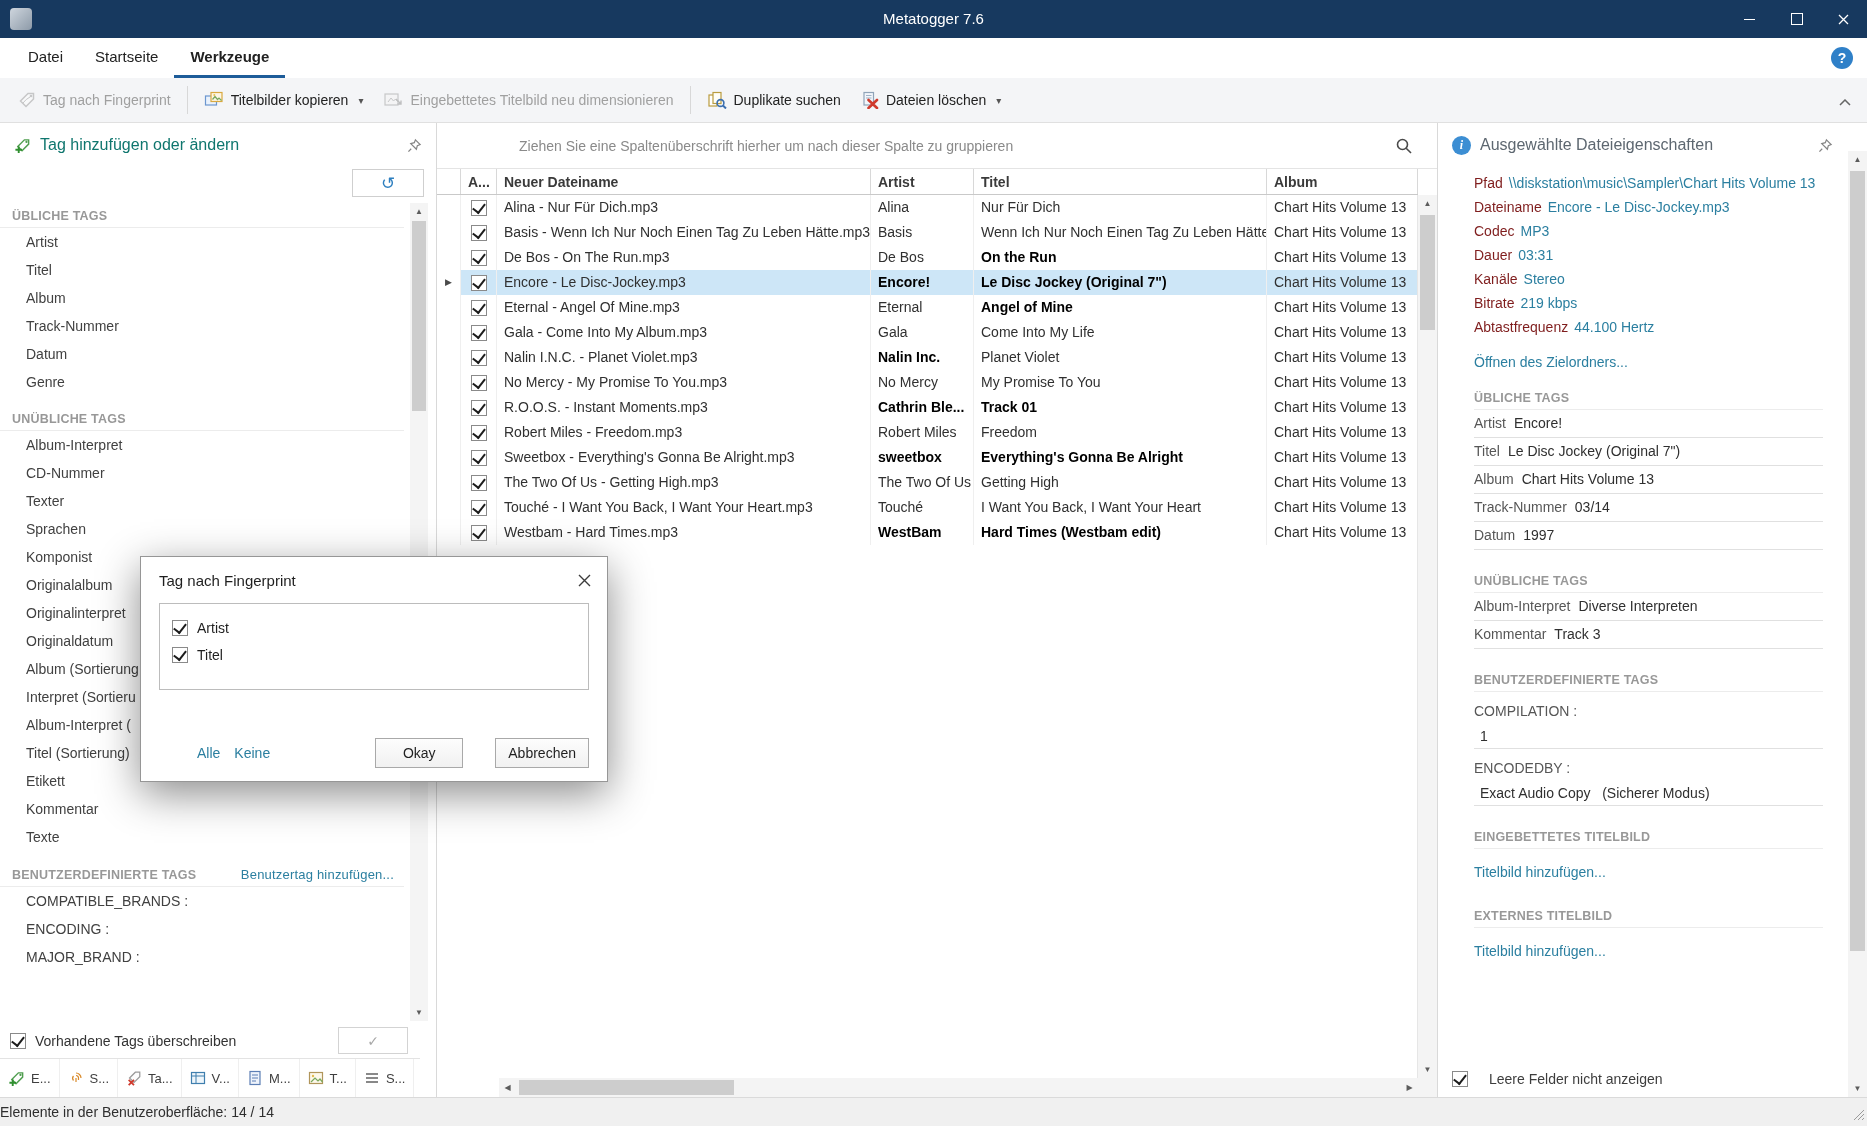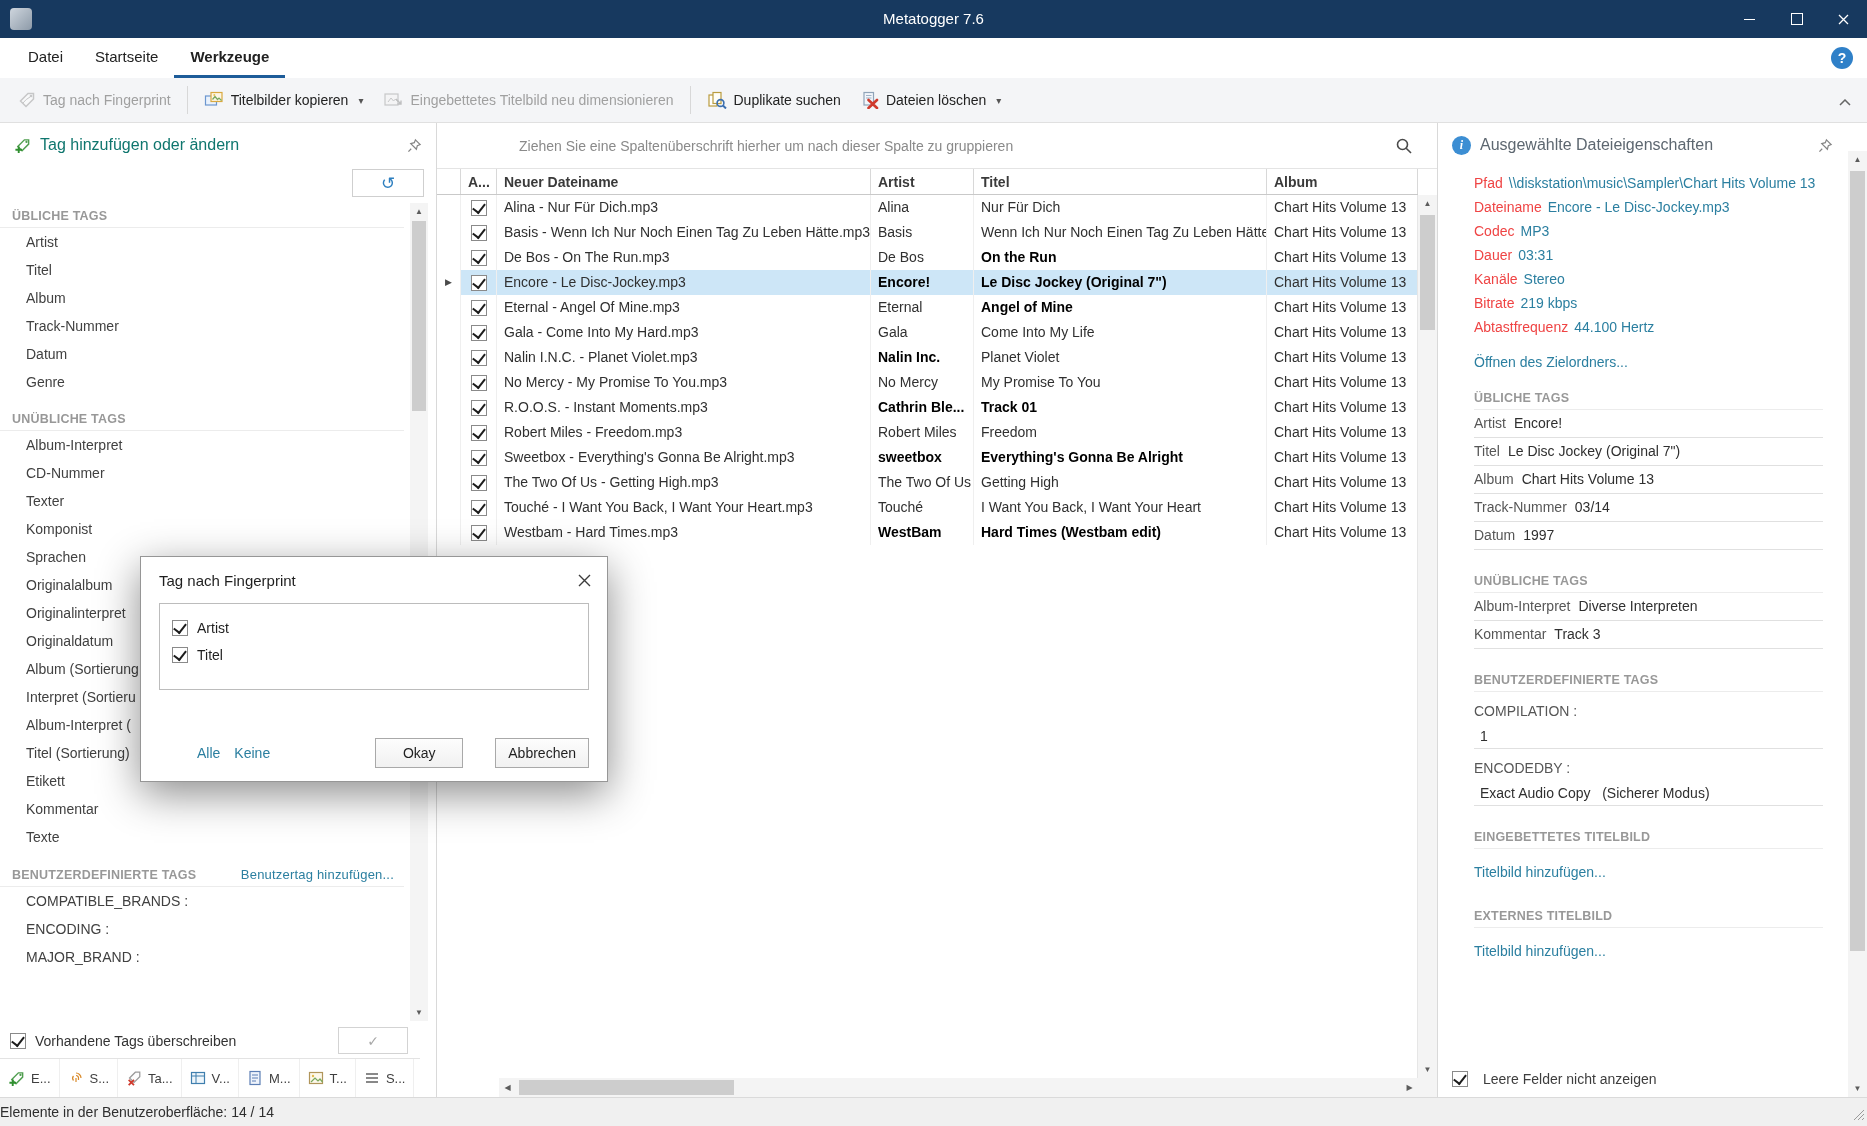--- a/index.html
+++ b/index.html
@@ -100,30 +100,30 @@
   .props-vscroll{right:0;top:28px;bottom:0;width:19px;}
 
   
   .pr-header{height:44px;display:flex;align-items:center;gap:9px;padding:0 34px 0 14px;color:#5d6770;font-size:16px;}
   .pr-header .pin{margin-left:auto;display:flex;}
   .info-badge{width:19px;height:19px;min-width:19px;border-radius:50%;background:#3c8ed3;color:#fff;display:flex;
               align-items:center;justify-content:center;font-size:12px;font-style:italic;font-weight:700;
               font-family:"Liberation Serif",serif;}
   .pr-body{position:absolute;top:48px;left:36px;right:44px;bottom:44px;overflow:hidden;}
   .prop{line-height:24px;white-space:nowrap;overflow:hidden;font-size:14px;}
-  .plabel{color:#ef4444;text-align:right;} .pvalue{color:#2b7fa0;margin-left:6px;}
+  .plabel{color:#7f1d1d;text-align:right;} .pvalue{color:#2b7fa0;margin-left:6px;}
   .pr-link{color:#2b7fa0;line-height:26px;margin-top:10px;font-size:14px;}
   .pr-heading{margin-top:24px;padding-bottom:4px;border-bottom:1px solid #ececec;color:#989898;
               font-size:12.5px;font-weight:700;letter-spacing:.2px;}
   .pr-heading.first{margin-top:16px;}
   .tagrow{display:flex;line-height:27px;border-bottom:1px solid #e0e0e0;font-size:14px;}
   .tlabel{color:#565656;} .tvalue{color:#2f2f2f;margin-left:8px;white-space:nowrap;}
   .custom-name{line-height:26px;color:#565656;margin-top:6px;}
   .custom-val{line-height:24px;color:#2f2f2f;border-bottom:1px solid #e0e0e0;padding-left:6px;white-space:pre;}
-  .pr-check{position:absolute;left:14px;bottom:10px;display:flex;align-items:center;gap:15px;font-size:14px;color:#3d3d3d;justify-content:center;}
+  .pr-check{position:absolute;left:14px;bottom:10px;display:flex;align-items:center;gap:21px;font-size:14px;color:#3d3d3d;justify-content:center;}
 
   
   .cb{width:16px;height:16px;min-width:16px;border:1px solid #8a8a8a;background:#fff;position:relative;
       display:inline-block;box-sizing:border-box;}
   .cb.checked::after{content:"";position:absolute;left:3px;top:0;width:6px;height:10px;
       border-right:2px solid #1c1c1c;border-bottom:2px solid #1c1c1c;transform:rotate(38deg);}
 
   
   .statusbar{position:absolute;left:0;bottom:0;width:100%;height:29px;background:#f0f0f0;border-top:1px solid #dadada;
              display:flex;align-items:center;box-sizing:border-box;font-size:14px;color:#2e2e2e;}
@@ -274,22 +274,22 @@
         <div class="sb-item">Album</div>
         <div class="sb-item">Track-Nummer</div>
         <div class="sb-item">Datum</div>
         <div class="sb-item">Genre</div>
         <div class="sb-heading">
           <span>UNÜBLICHE TAGS</span>
         </div>
         <div class="sb-item">Album-Interpret</div>
         <div class="sb-item">CD-Nummer</div>
         <div class="sb-item">Texter</div>
+        <div class="sb-item">Sprachen</div>
         <div class="sb-item">Komponist</div>
-        <div class="sb-item">Sprachen</div>
         <div class="sb-item">Originalalbum</div>
         <div class="sb-item">Originalinterpret</div>
         <div class="sb-item">Originaldatum</div>
         <div class="sb-item">Album (Sortierung</div>
         <div class="sb-item">Interpret (Sortieru</div>
         <div class="sb-item">Album-Interpret (</div>
         <div class="sb-item">Titel (Sortierung)</div>
         <div class="sb-item">Etikett</div>
         <div class="sb-item">Kommentar</div>
         <div class="sb-item">Texte</div>
@@ -465,21 +465,21 @@
           <div class="cell col-file">Eternal - Angel Of Mine.mp3</div>
           <div class="cell col-artist">Eternal</div>
           <div class="cell col-title b">Angel of Mine</div>
           <div class="cell col-album">Chart Hits Volume 13</div>
         </div>
         <div class="trow">
           <div class="cell col-sel"></div>
           <div class="cell col-chk">
             <span class="cb checked"></span>
           </div>
-          <div class="cell col-file">Gala - Come Into My Hard.mp3</div>
+          <div class="cell col-file">Gala - Come Into My Album.mp3</div>
           <div class="cell col-artist">Gala</div>
           <div class="cell col-title">Come Into My Life</div>
           <div class="cell col-album">Chart Hits Volume 13</div>
         </div>
         <div class="trow">
           <div class="cell col-sel"></div>
           <div class="cell col-chk">
             <span class="cb checked"></span>
           </div>
           <div class="cell col-file">Nalin I.N.C. - Planet Violet.mp3</div>

